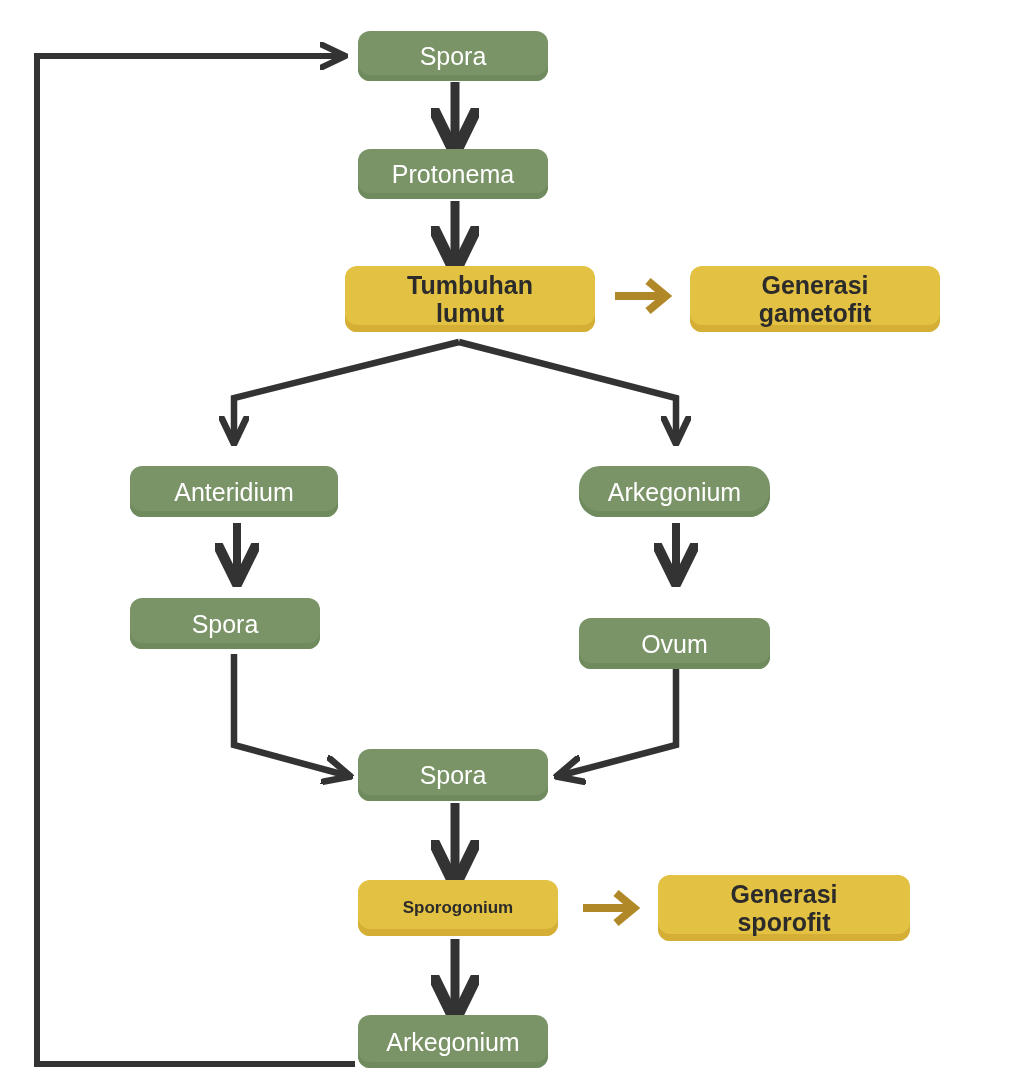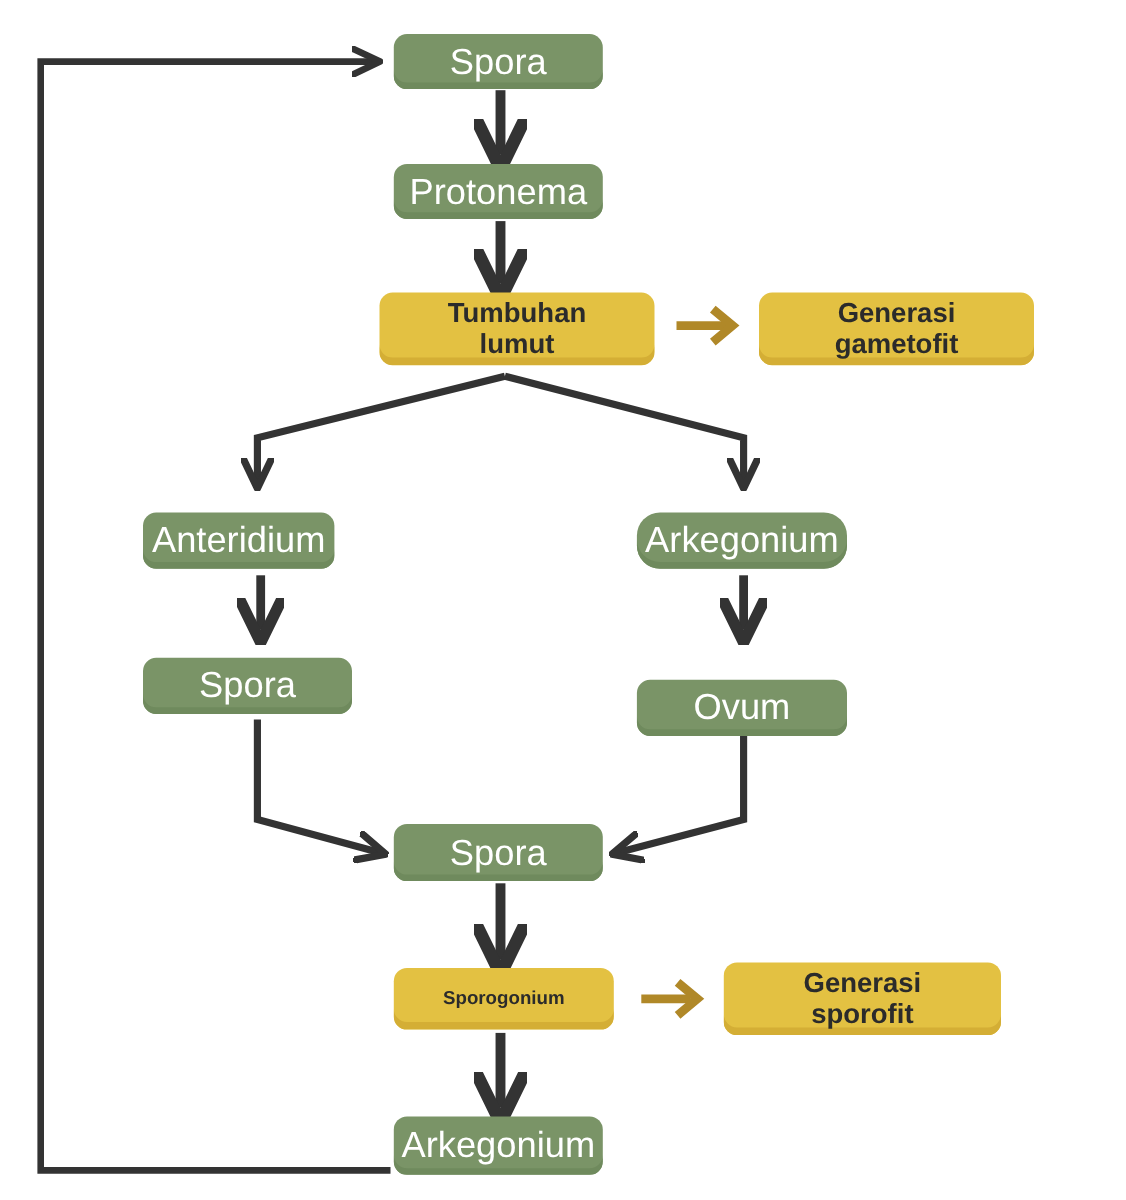--- a/index.html
+++ b/index.html
@@ -36,21 +36,21 @@
     line-height: 1.12;
     user-select: none;
   }
   .node .label {
     display: block;
     white-space: pre-line;
   }
   .node-green {
     background: #7a9467;
     color: #ffffff;
-    font-size: 33px;
+    font-size: 25px;
     font-weight: 400;
     box-shadow: inset 0 -6px 0 0 #6f8a5d;
   }
   .node-yellow {
     background: #e3c142;
     color: #2b2b2b;
     font-size: 17px;
     font-weight: 700;
     box-shadow: inset 0 -7px 0 0 #d4ae35;
   }
@@ -137,21 +137,21 @@
   <div class="node node-yellow two-line" style="left:345px; top:266px; width:250px; height:66px;">
     <span class="label">Tumbuhan
 lumut</span>
   </div>
 
   <div class="node node-yellow two-line" style="left:690px; top:266px; width:250px; height:66px;">
     <span class="label">Generasi
 gametofit</span>
   </div>
 
-  <div class="node node-green" style="left:130px; top:466px; width:174px; height:51px;">
+  <div class="node node-green" style="left:130px; top:466px; width:208px; height:51px;">
     <span class="label">Anteridium</span>
   </div>
 
   <div class="node node-green" style="left:579px; top:466px; width:191px; height:51px;border-radius:21px;">
     <span class="label">Arkegonium</span>
   </div>
 
   <div class="node node-green" style="left:130px; top:598px; width:190px; height:51px;">
     <span class="label">Spora</span>
   </div>

